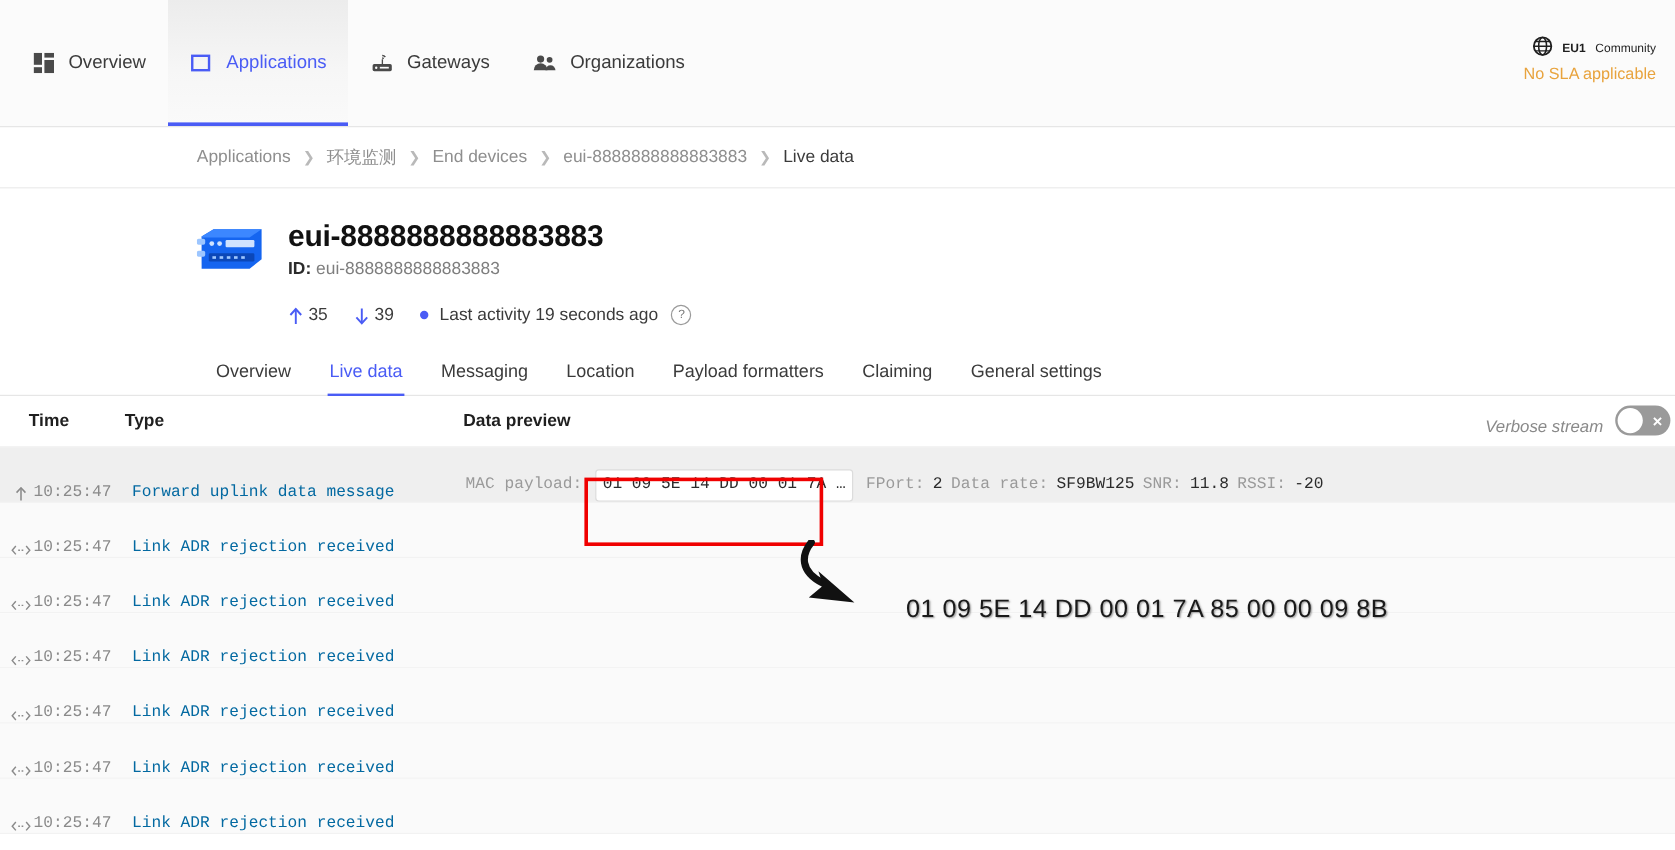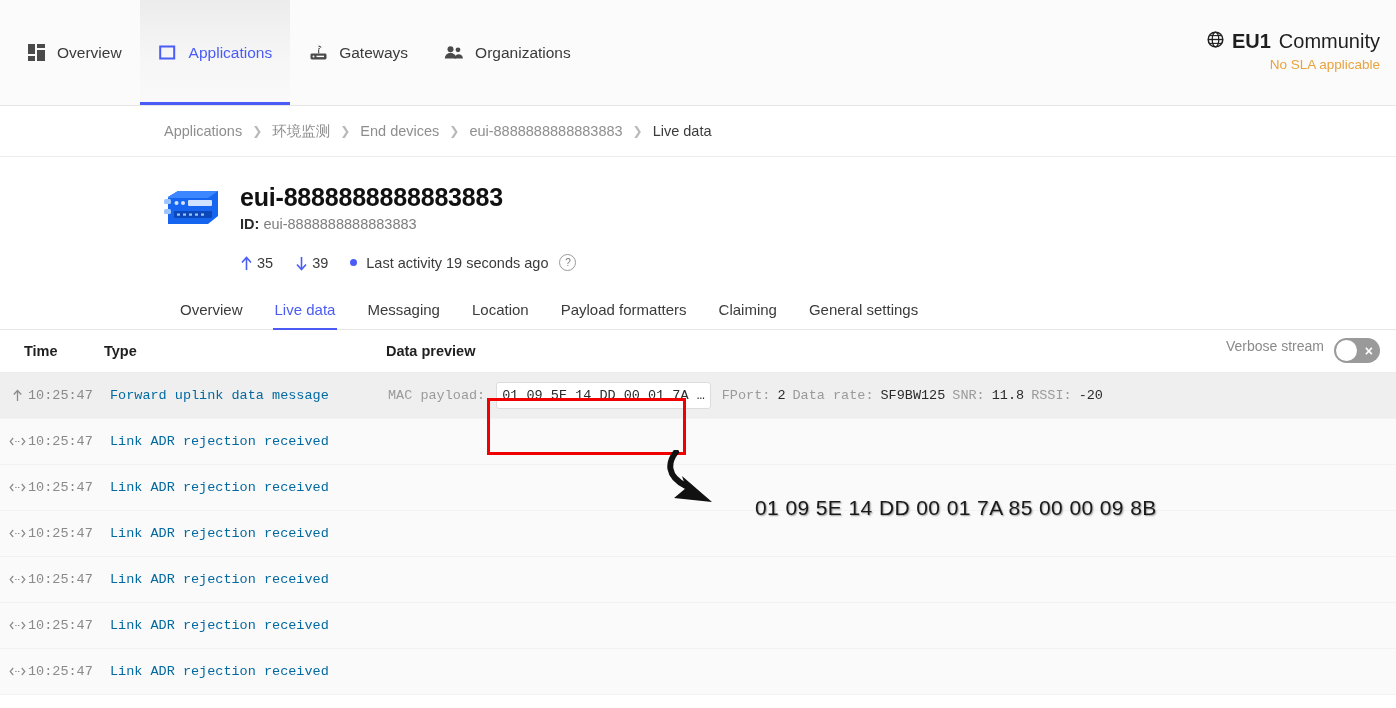--- a/index.html
+++ b/index.html
@@ -59,21 +59,21 @@
     position: absolute;
     right: 16px;
     top: 30px;
     text-align: right;
   }
   .env-line1 {
     display: flex;
     align-items: center;
     justify-content: flex-end;
     gap: 8px;
-    font-size: 20px;
+    font-size: 10px;
     color: #1f1f1f;
   }
   .env-line1 b { font-weight: 700; }
   .env-line2 {
     font-size: 13.5px;
     color: #e8a33d;
     margin-top: 4px;
   }
 
   
@@ -155,25 +155,26 @@
     color: #1f1f1f;
     border-bottom: 1px solid #ececec;
     position: relative;
   }
   .th-time { width: 80px; }
   .th-type { width: 282px; }
   .th-data { flex: 1; }
 
   .verbose {
     position: absolute;
-    right: 16px;
+    right: 4px;
     top: 8px;
     display: flex;
-    align-items: flex-start;
+    align-items: flex-end;
     gap: 10px;
+    font-style: italic;
   }
   .verbose-label { font-size: 14px; color: #8a8a8a; font-weight: 400; }
   .toggle {
     width: 46px; height: 25px;
     border-radius: 13px;
     background: #9a9a9a;
     position: relative;
     cursor: pointer;
     display: flex; align-items: center;
   }
@@ -183,21 +184,21 @@
     border-radius: 50%;
     background: #fff;
   }
   .toggle .x {
     position: absolute; right: 7px;
     color: #fff; font-size: 14px; line-height: 1;
   }
 
   .row {
     display: flex;
-    align-items: center;
+    align-items: flex-end;
     height: 45px;
     padding: 0 16px 0 6px;
     font-family: "Liberation Mono", "DejaVu Sans Mono", monospace;
     font-size: 13.5px;
     background: #fafafa;
     border-bottom: 1px solid #f2f2f2;
   }
   .row.highlight { background: #efefef; }
   .r-icon { width: 22px; flex: 0 0 22px; display: flex; align-items: center; justify-content: center; color: #8a8a8a; }
   .r-time { width: 76px; flex: 0 0 76px; color: #8a8a8a; }

